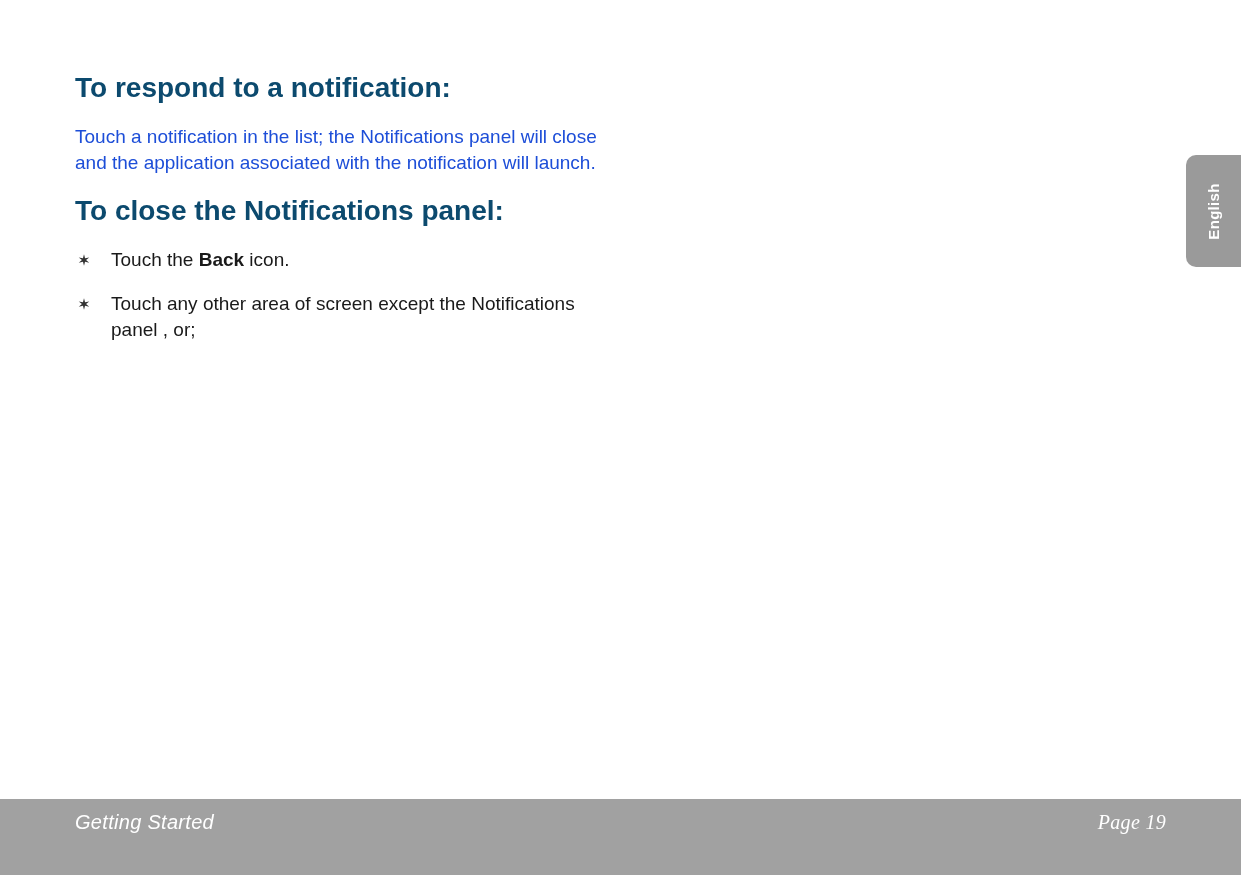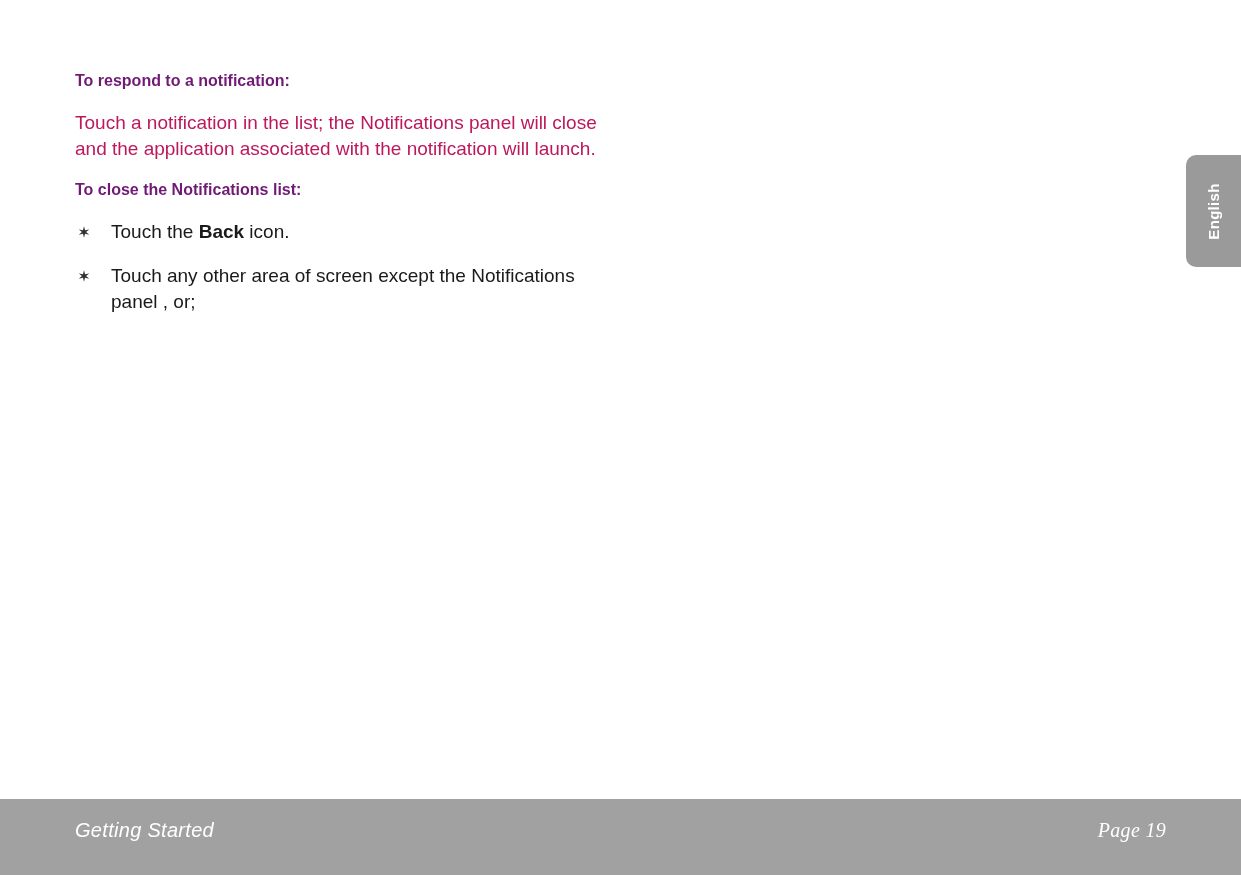--- a/index.html
+++ b/index.html
@@ -14,27 +14,27 @@
       background: #ffffff;
       position: relative;
       overflow: hidden;
     }
     .content {
       padding: 72px 0 0 75px;
       width: 620px;
     }
     .heading {
       font-weight: bold;
-      font-size: 16px;
-      color: #701a75;
+      font-size: 28px;
+      color: #0c4a6e;
       margin-bottom: 20px;
     }
     .paragraph {
       font-size: 19px;
-      color: #be185d;
+      color: #1d4ed8;
       line-height: 1.35;
       margin-bottom: 20px;
     }
     .list {
       list-style: none;
       padding: 0;
     }
     .list-item {
       display: flex;
       align-items: flex-start;
@@ -88,41 +88,41 @@
     .footer {
       position: absolute;
       left: 0;
       right: 0;
       bottom: 0;
       height: 76px;
       background: #a1a1a1;
       display: flex;
       align-items: flex-start;
       justify-content: space-between;
-      padding: 20px 75px 0 75px;
+      padding: 12px 75px 0 75px;
       color: #ffffff;
       font-style: italic;
       font-size: 20px;
       font-family: Verdana, Geneva, sans-serif;
     }
     .footer-left {
       letter-spacing: 0.3px;
     }
     .footer-right {
       letter-spacing: 0.3px;
       font-family: Liberation Serif, serif;
     }
   </style>
 </head>
 <body>
 
 <div class="content">
   <p class="heading">To respond to a notification:</p>
   <p class="paragraph">Touch a notification in the list; the Notifications panel will close and the application associated with the notification will launch.</p>
-  <p class="heading">To close the Notifications list:</p>
+  <p class="heading">To close the Notifications panel:</p>
   <ul class="list">
     <li class="list-item">
       <span class="bullet">
         <svg viewBox="0 0 24 24">
             <path d="M12 2 L13.8 9.2 L21 7.5 L15.5 12 L21 16.5 L13.8 14.8 L12 22 L10.2 14.8 L3 16.5 L8.5 12 L3 7.5 L10.2 9.2 Z"></path>
           </svg>
       </span>
       <span class="list-text">
         <span>Touch the </span><span class="bold">Back</span><span> icon.</span>
       </span>

